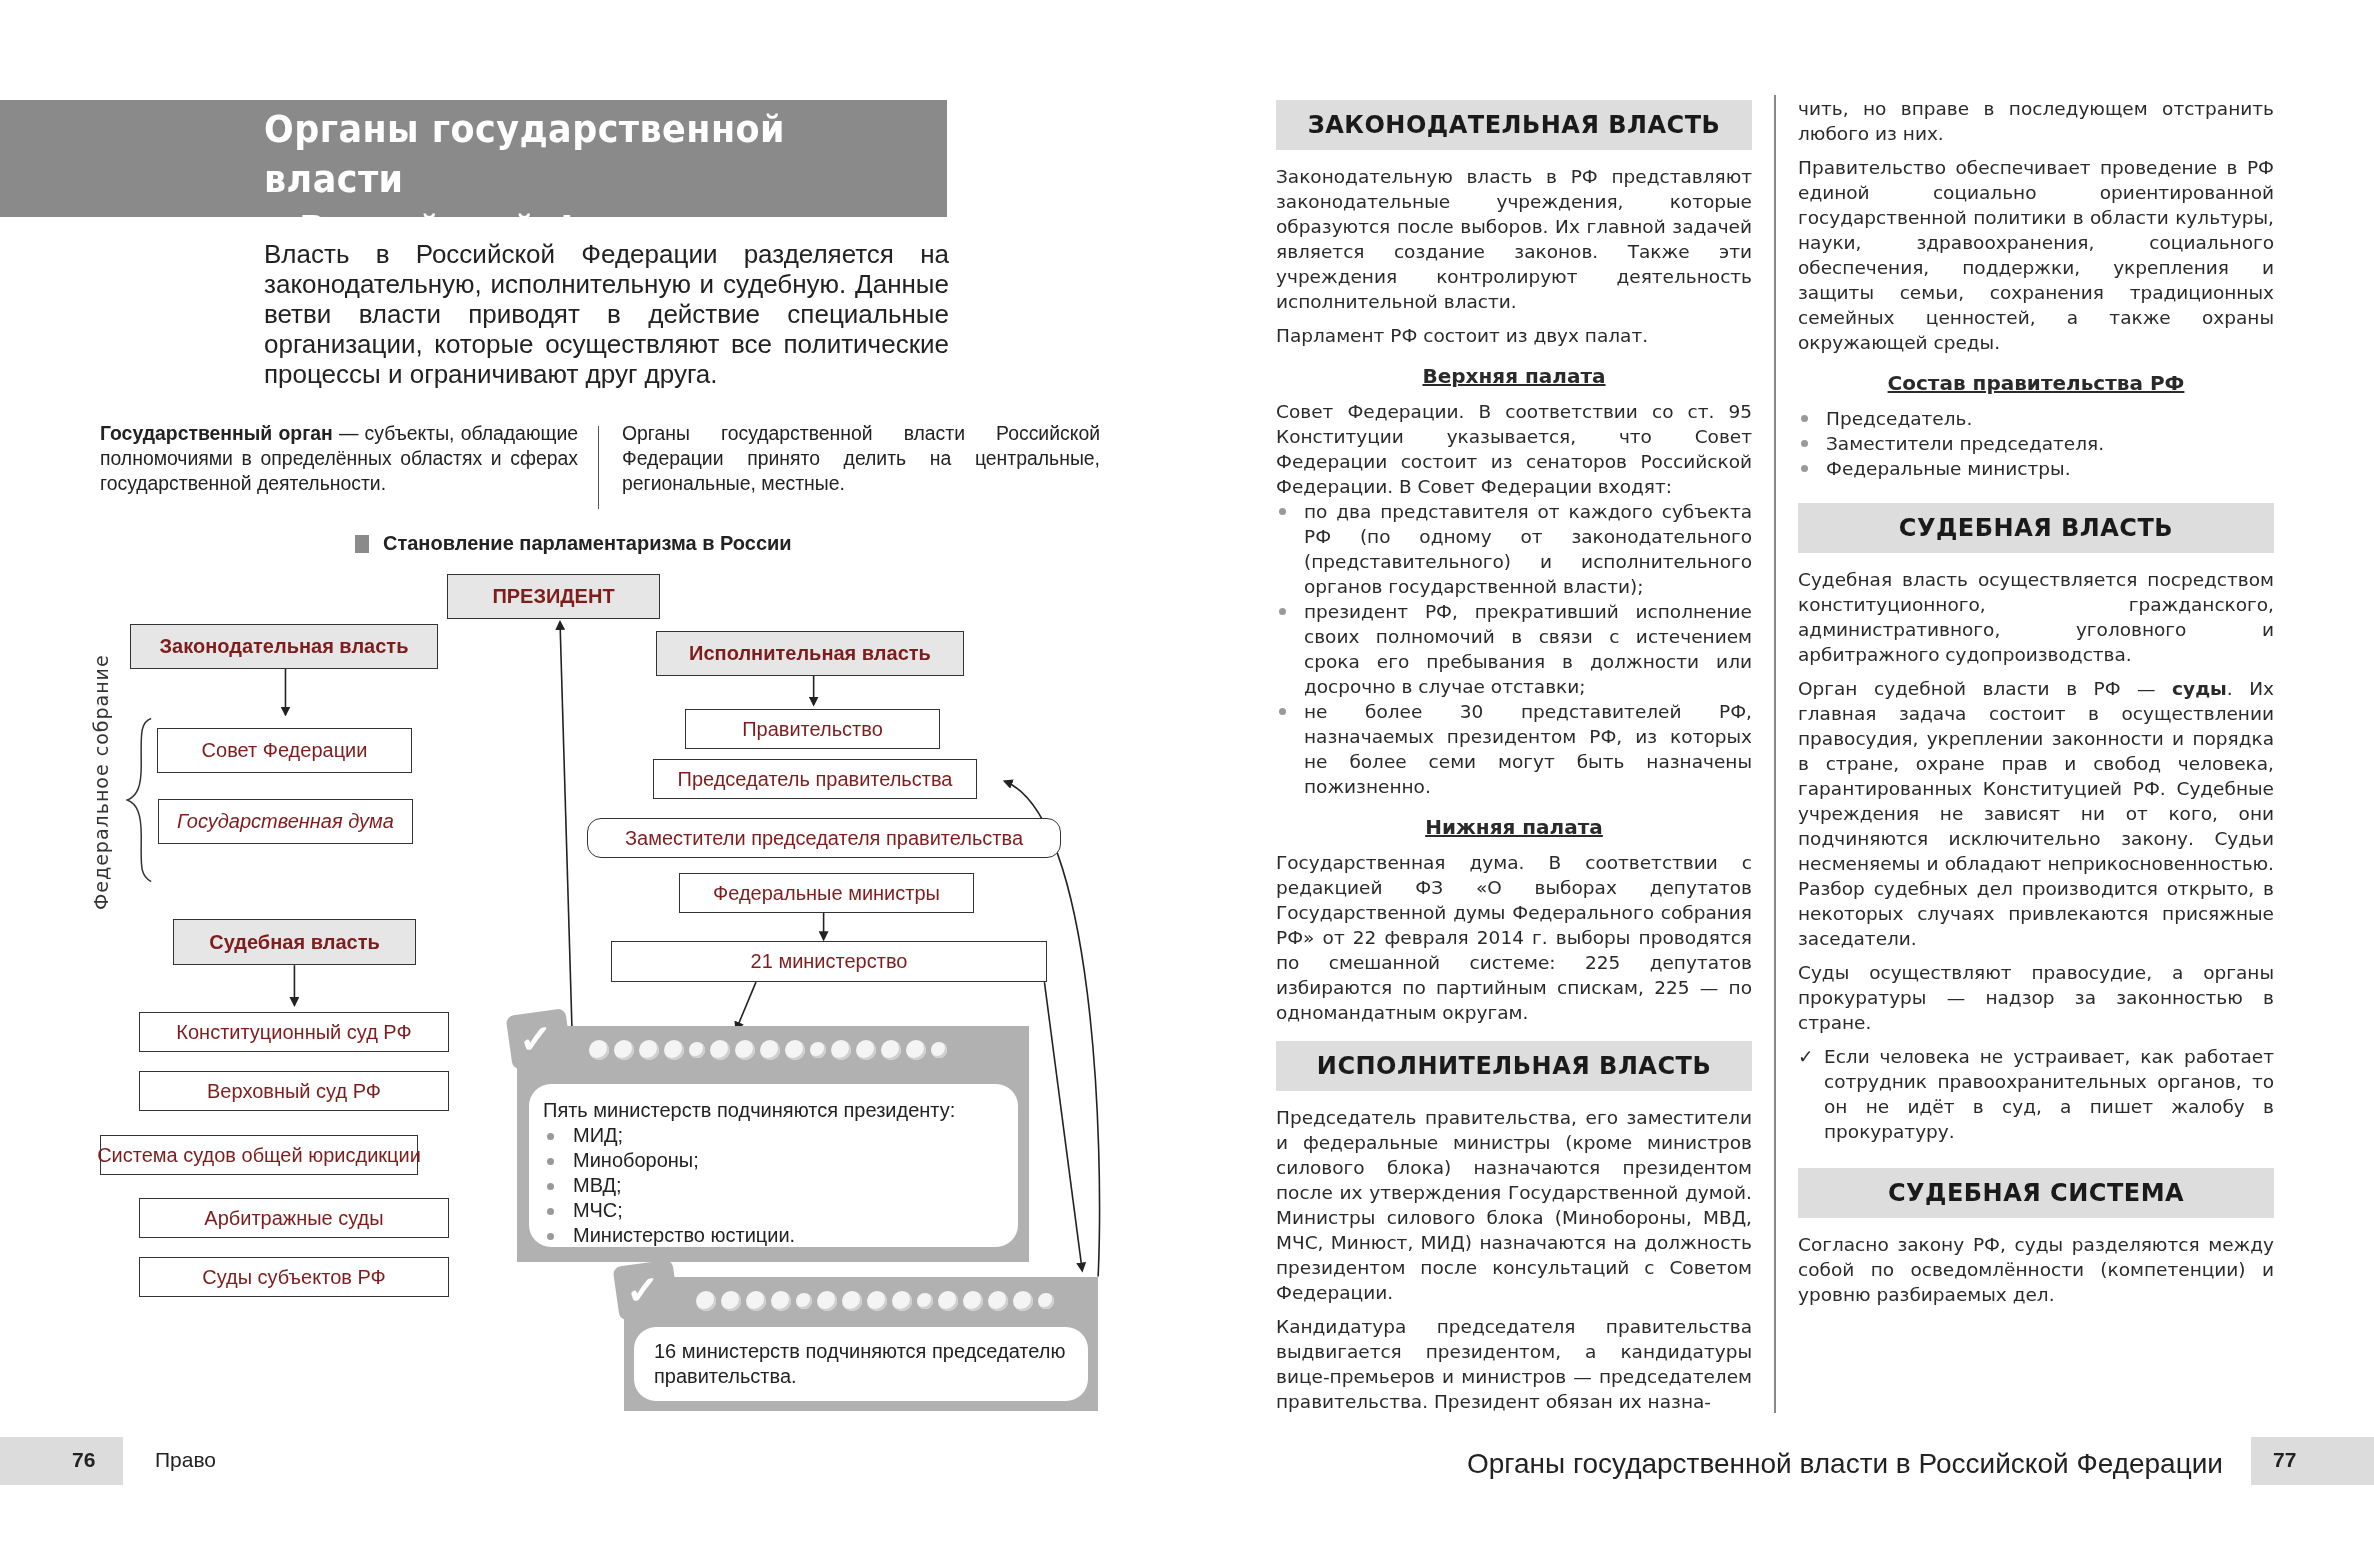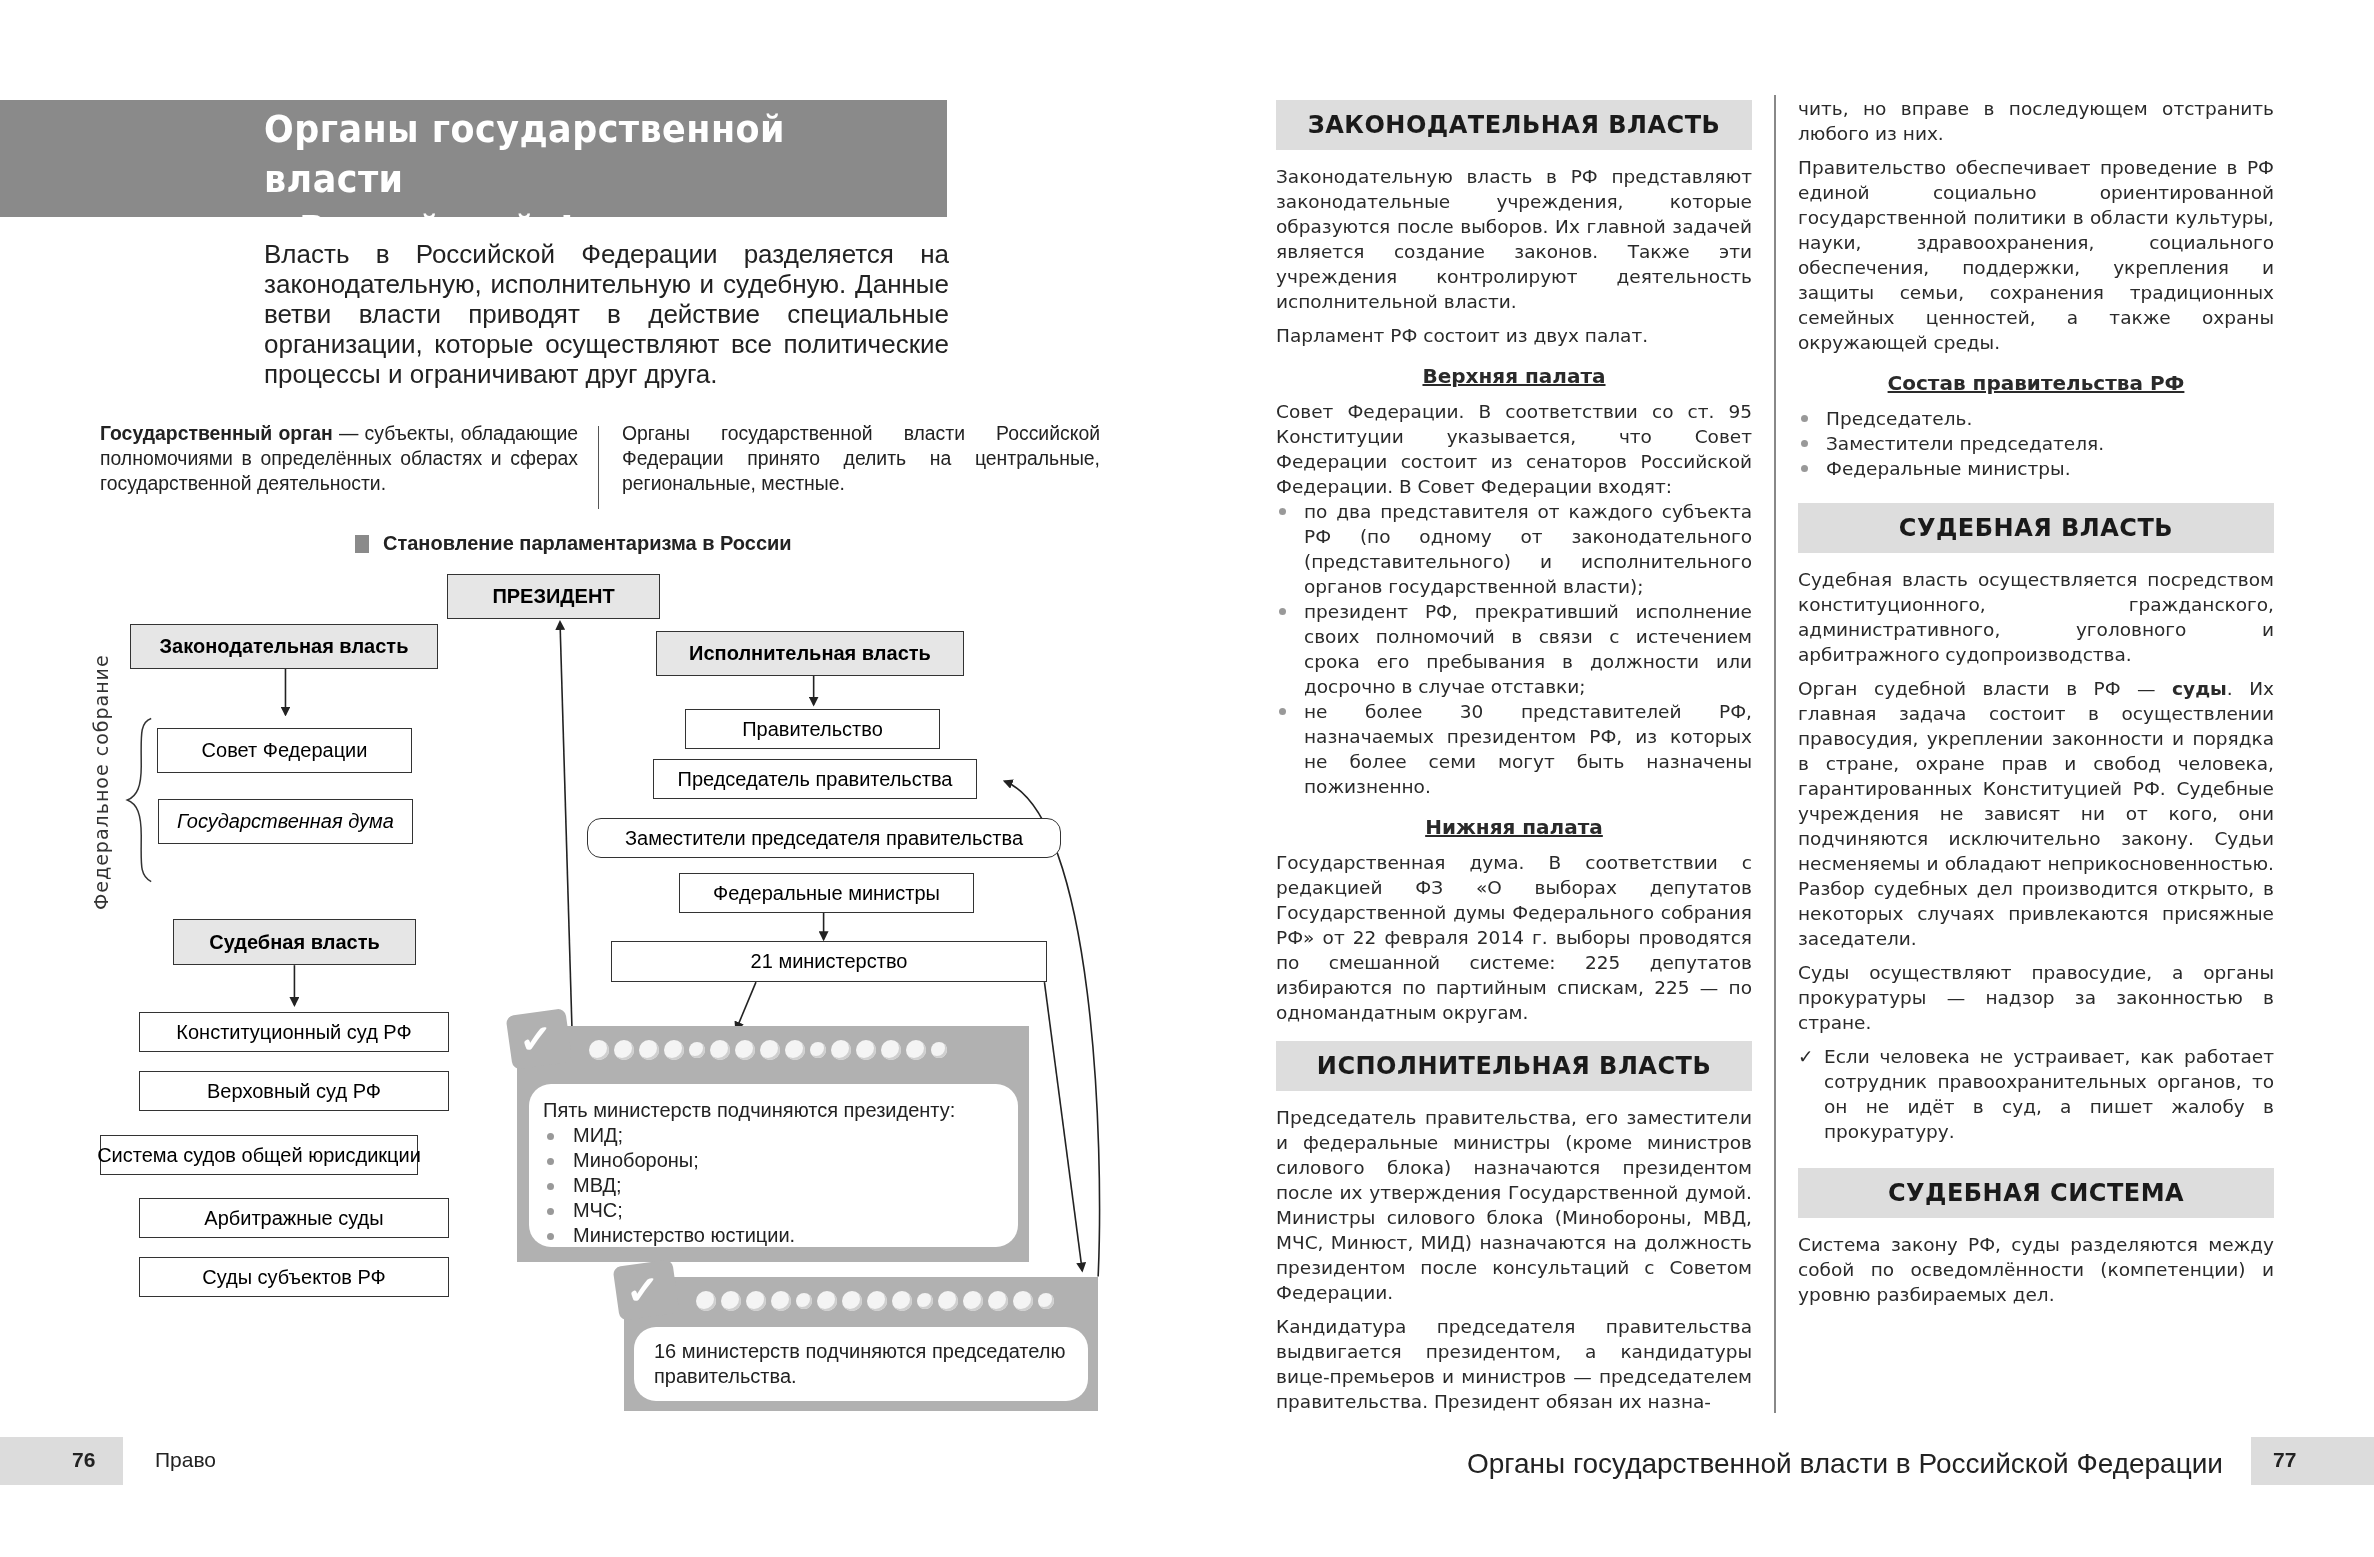--- a/index.html
+++ b/index.html
@@ -37,21 +37,21 @@
 
   .diagram-title {
     position: absolute; left: 355px; top: 532px; font-weight: bold; font-size: 20px;
     display: flex; align-items: center; gap: 14px;
   }
   .diagram-title .sq { width: 14px; height: 18px; background: #8a8a8a; display: inline-block; }
 
   .box {
     position: absolute; border: 1.5px solid #333; background: #fff;
     display: flex; align-items: center; justify-content: center;
-    font-size: 20px; color: #000000; white-space: nowrap;
+    font-size: 20px; color: #7f1d1d; white-space: nowrap;
   }
   .box.hdr { background: #e6e6e6; font-weight: bold; }
 
   .vlabel {
     position: absolute; left: 90px; top: 910px; transform: rotate(-90deg); transform-origin: left top;
     font-family: "DejaVu Sans", sans-serif; font-size: 19px; color: #333; white-space: nowrap; letter-spacing: 1px;
   }
 
   .note {
     position: absolute; background: #b1b1b1;
@@ -262,19 +262,19 @@
   <div class="sec-hdr" style="margin-top:22px;">СУДЕБНАЯ ВЛАСТЬ</div>
   <p>Судебная власть осуществляется посредством конституционного, гражданского, административного, уголовного и арбитражного судопроизводства.</p>
   <p><span>Орган судебной власти в РФ — </span><b>суды</b><span>. Их главная задача состоит в осуществлении правосудия, укреплении законности и порядка в стране, охране прав и свобод человека, гарантированных Конституцией РФ. Судебные учреждения не зависят ни от кого, они подчиняются исключительно закону. Судьи несменяемы и обладают неприкосновенностью. Разбор судебных дел производится открыто, в некоторых случаях привлекаются присяжные заседатели.</span></p>
   <p>Суды осуществляют правосудие, а органы прокуратуры — надзор за законностью в стране.</p>
   <div class="checkitem">
     <span class="ck">✓</span>
     <span>Если человека не устраивает, как работает сотрудник правоохранительных органов, то он не идёт в суд, а пишет жалобу в прокуратуру.</span>
   </div>
 
   <div class="sec-hdr" style="margin-top:24px;">СУДЕБНАЯ СИСТЕМА</div>
-  <p>Система закону РФ, суды разделяются между собой по осведомлённости (компетенции) и уровню разбираемых дел.</p>
+  <p>Согласно закону РФ, суды разделяются между собой по осведомлённости (компетенции) и уровню разбираемых дел.</p>
 </div>
 
 <div class="pg-label-right">Органы государственной власти в Российской Федерации</div>
 <div class="pg-right"></div>
 <div class="pg-num-right">77</div>
 
 
 </body></html>

